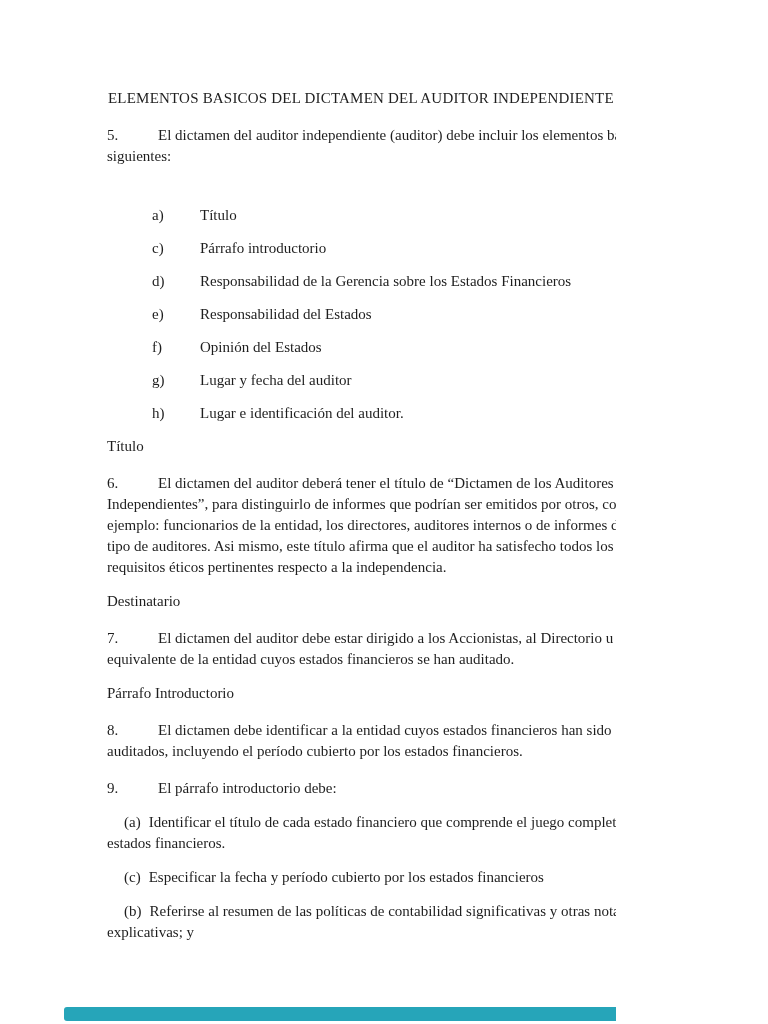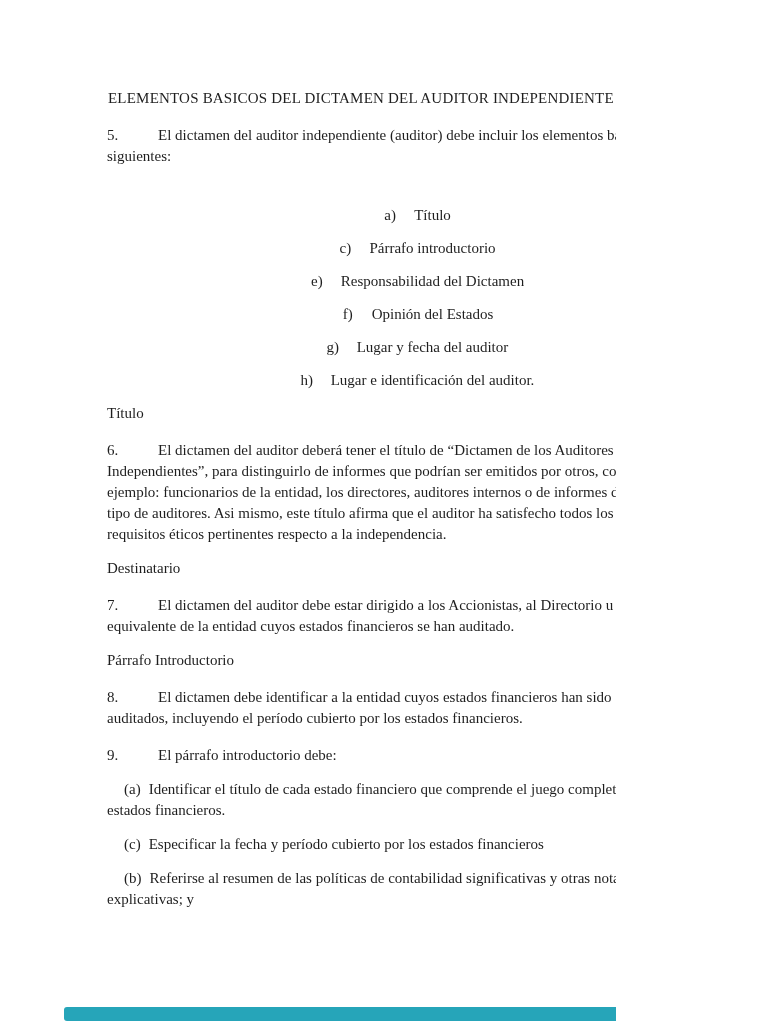--- a/index.html
+++ b/index.html
@@ -37,21 +37,20 @@
   .num {
     display: inline-block;
     width: 51px;
   }
   .elements-list {
     margin-top: 38px;
   }
   p.item {
     margin: 0 0 12px 0;
     padding-left: 45px;
-    text-align: center;
   }
   .letter {
     display: inline-block;
     width: 48px;
   }
   p.heading {
     margin: 0 0 13px 0;
   }
   p.sub {
     margin: 0 0 13px 0;
@@ -75,21 +74,22 @@
 <div class="page" style="background: rgb(255, 255, 255); color: rgb(30, 30, 30);">
   <div class="content">
 
     <p class="doc-title">ELEMENTOS BASICOS DEL DICTAMEN DEL AUDITOR INDEPENDIENTE</p>
 
     <p class="para"><span class="num">5.</span><span>El dictamen del auditor independiente (auditor) debe incluir los elementos básicos siguientes:</span></p>
 
     <div class="elements-list">
       <p class="item"><span class="letter">a)</span><span>Título</span></p>
       <p class="item"><span class="letter">c)</span><span>Párrafo introductorio</span></p>
-      <p class="item"><span class="letter">e)</span><span>Responsabilidad del Dictamen</span></p>
+      <p class="item"><span class="letter">d)</span><span>Responsabilidad de la Gerencia sobre los Estados Financieros</span></p>
+      <p class="item"><span class="letter">e)</span><span>Responsabilidad del Estados</span></p>
       <p class="item"><span class="letter">f)</span><span>Opinión del Estados</span></p>
       <p class="item"><span class="letter">g)</span><span>Lugar y fecha del auditor</span></p>
       <p class="item"><span class="letter">h)</span><span>Lugar e identificación del auditor.</span></p>
     </div>
 
     <p class="heading">Título</p>
     <p class="para"><span class="num">6.</span><span>El dictamen del auditor deberá tener el título de “Dictamen de los Auditores Independientes”, para distinguirlo de informes que podrían ser emitidos por otros, como por ejemplo: funcionarios de la entidad, los directores, auditores internos o de informes de otro tipo de auditores.  Asi mismo, este título afirma que el auditor ha satisfecho todos los requisitos éticos pertinentes respecto a la independencia.</span></p>
 
     <p class="heading">Destinatario</p>
     <p class="para"><span class="num">7.</span><span>El dictamen del auditor debe estar dirigido a los Accionistas, al Directorio u órgano equivalente de la entidad cuyos estados financieros se han auditado.</span></p>

